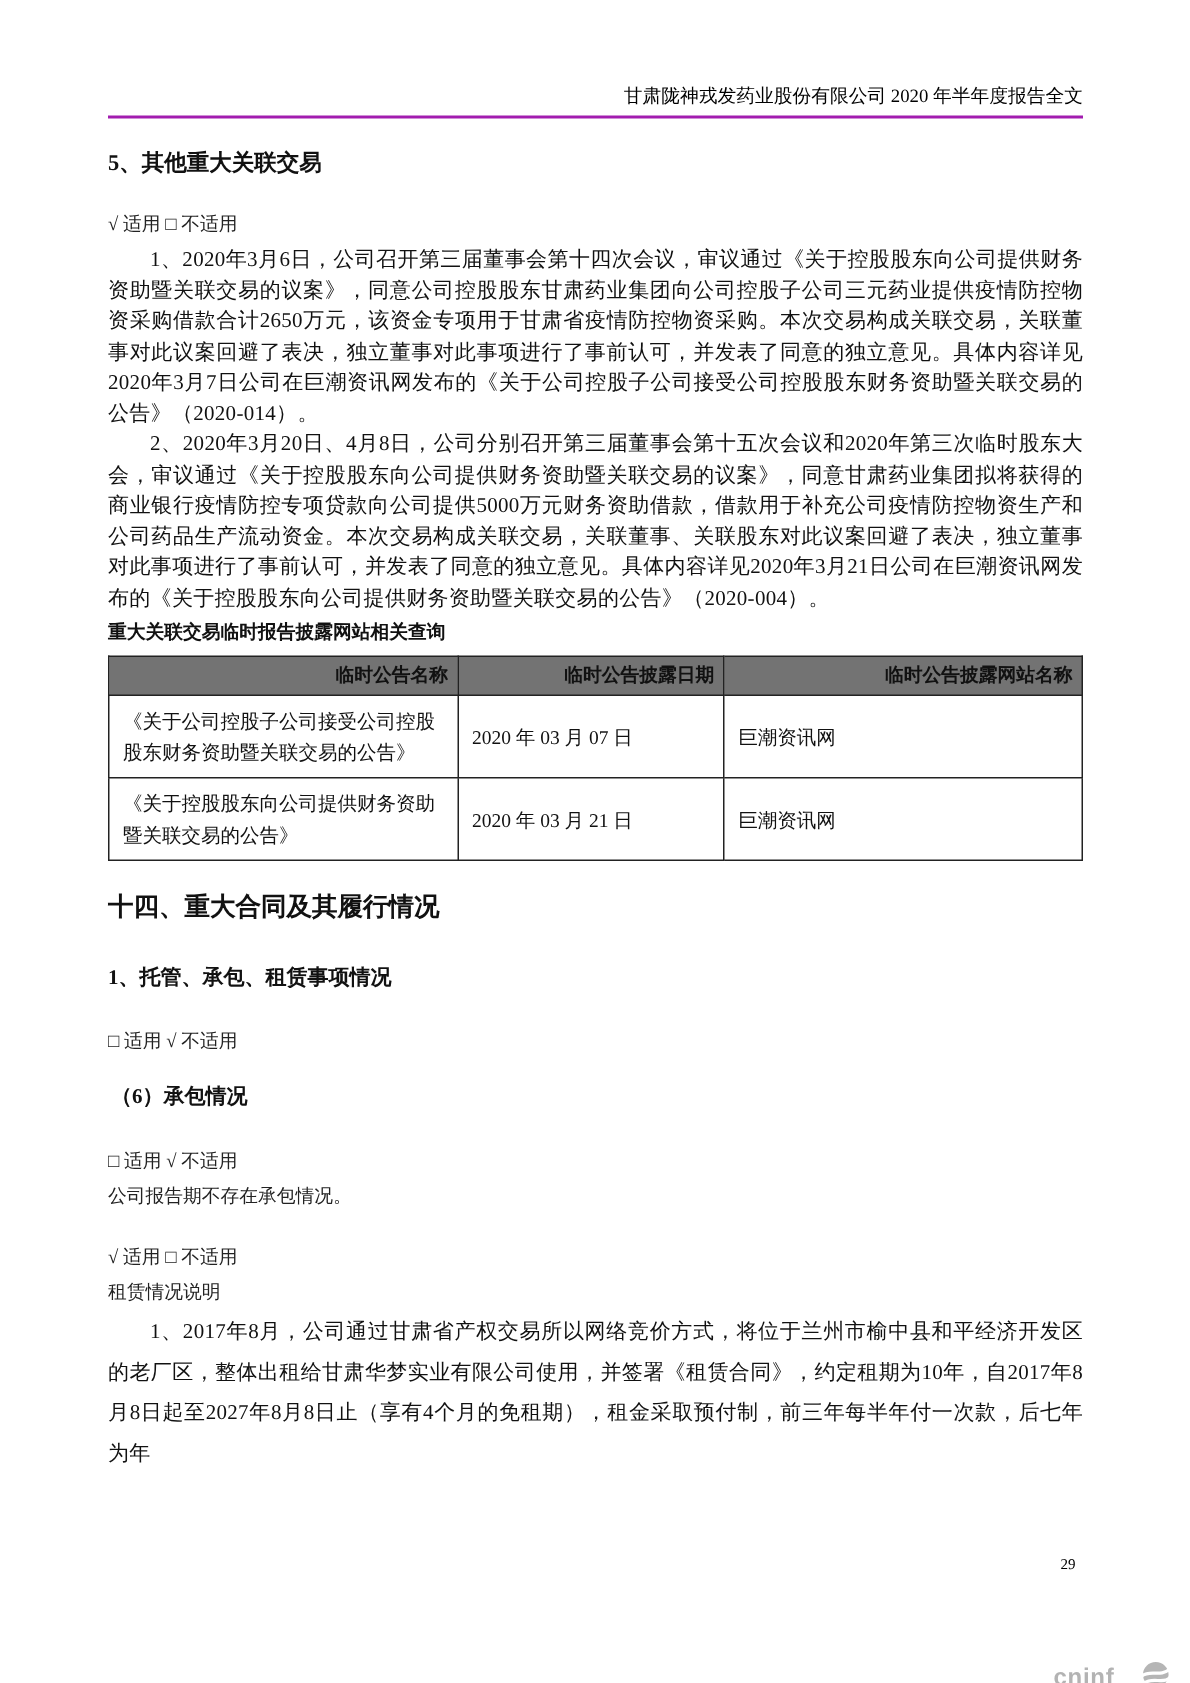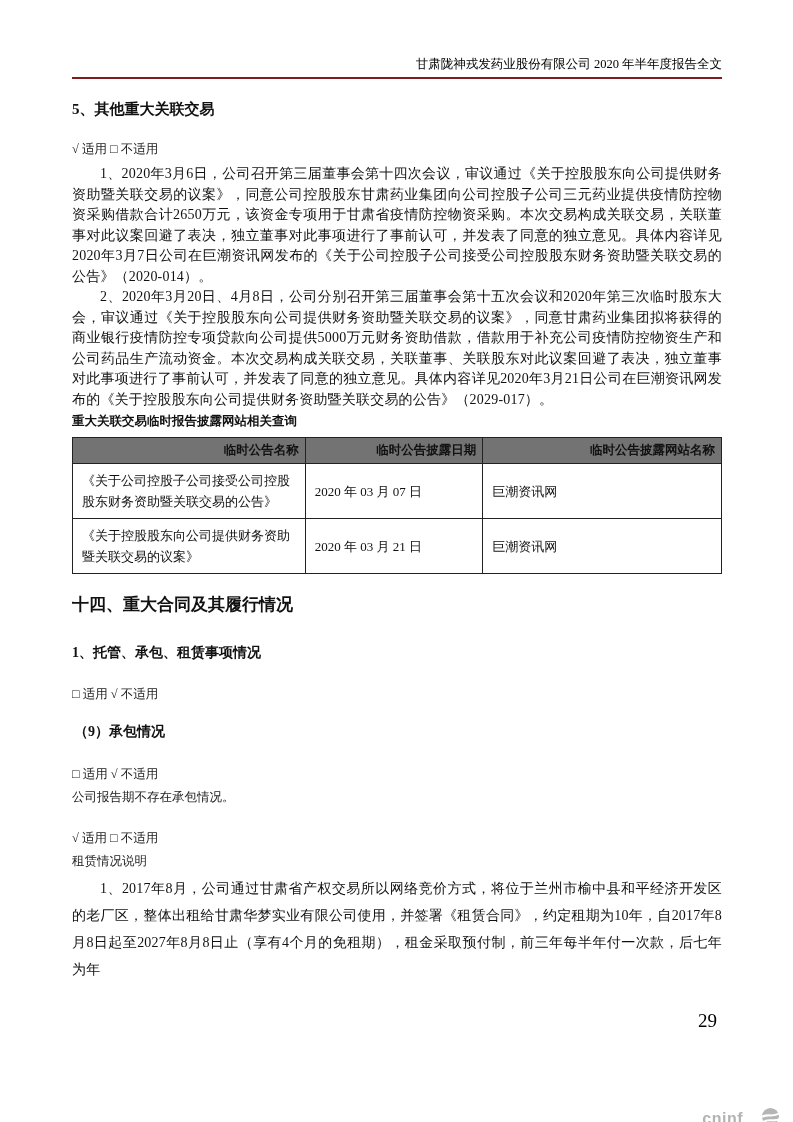--- a/index.html
+++ b/index.html
@@ -7,21 +7,21 @@
     position: relative;
     width: 793px;
     height: 1122px;
     background: #ffffff;
     font-family: "Liberation Serif", "DejaVu Serif", serif;
     color: #111;
     overflow: hidden;
   }
   .content { padding: 0 71px 0 72px; }
 
-  .header { padding-top: 54px; border-bottom: 2px solid #7f1d1d; padding-bottom: 3px; }
+  .header { padding-top: 54px; border-bottom: 2px solid #a21caf; padding-bottom: 3px; }
   .header-title { text-align: right; font-size: 12.5px; line-height: 20px; color: #000; }
 
   .sec5-heading { font-size: 15px; font-weight: bold; line-height: 20px; margin: 20px 0 0 0; }
   .applicability { font-size: 12.5px; line-height: 16px; margin: 22px 0 0 0; color: #222; }
 
   .body-para {
     font-size: 14px; line-height: 20.5px; margin: 7px 0 0 0;
     text-align: justify; text-indent: 2em; letter-spacing: 0.2px;
   }
   .body-para.second { margin-top: 0; }
@@ -47,21 +47,21 @@
   .item-heading.m3 { margin-top: 23px; }
   .note { font-size: 12.5px; line-height: 16px; margin: 7px 0 0 0; color: #222; }
   .applicability.tight { margin-top: 24px; }
   .applicability.mid   { margin-top: 25px; }
 
   .rental-para {
     font-size: 14px; line-height: 27px; margin: 6px 0 0 0;
     text-align: justify; text-indent: 2em; letter-spacing: 0.2px;
   }
 
-  .page-number { position: absolute; top: 1010px; right: 76px; font-size: 19px; color: #000; }
+  .page-number { position: absolute; top: 1038px; right: 76px; font-size: 10px; color: #000; }
 
   .logo { position: absolute; top: 1077px; right: 13px; text-align: right; color: #b3b3b3; }
   .logo-top { display: flex; align-items: center; justify-content: flex-end; gap: 18px; margin-top: 30px; }
   .logo-brand {
     font-family: "Liberation Sans", sans-serif; font-weight: bold;
     font-size: 16px; letter-spacing: 0.5px; color: #b3b3b3; line-height: 16px;
   }
   .logo-cn {
     font-size: 9px; letter-spacing: 4px; line-height: 11px; margin-right: 18px; color: #b9b9b9;
   }
@@ -76,52 +76,52 @@
   <div class="content">
 
     <div class="header">
       <div class="header-title">甘肃陇神戎发药业股份有限公司 2020 年半年度报告全文</div>
     </div>
 
     <h3 class="sec5-heading">5、其他重大关联交易</h3>
     <div class="applicability">√ 适用 □ 不适用</div>
 
     <p class="body-para">1、2020年3月6日，公司召开第三届董事会第十四次会议，审议通过《关于控股股东向公司提供财务资助暨关联交易的议案》，同意公司控股股东甘肃药业集团向公司控股子公司三元药业提供疫情防控物资采购借款合计2650万元，该资金专项用于甘肃省疫情防控物资采购。本次交易构成关联交易，关联董事对此议案回避了表决，独立董事对此事项进行了事前认可，并发表了同意的独立意见。具体内容详见2020年3月7日公司在巨潮资讯网发布的《关于公司控股子公司接受公司控股股东财务资助暨关联交易的公告》（2020-014）。</p>
-    <p class="body-para second">2、2020年3月20日、4月8日，公司分别召开第三届董事会第十五次会议和2020年第三次临时股东大会，审议通过《关于控股股东向公司提供财务资助暨关联交易的议案》，同意甘肃药业集团拟将获得的商业银行疫情防控专项贷款向公司提供5000万元财务资助借款，借款用于补充公司疫情防控物资生产和公司药品生产流动资金。本次交易构成关联交易，关联董事、关联股东对此议案回避了表决，独立董事对此事项进行了事前认可，并发表了同意的独立意见。具体内容详见2020年3月21日公司在巨潮资讯网发布的《关于控股股东向公司提供财务资助暨关联交易的公告》（2029-017）。</p>
+    <p class="body-para second">2、2020年3月20日、4月8日，公司分别召开第三届董事会第十五次会议和2020年第三次临时股东大会，审议通过《关于控股股东向公司提供财务资助暨关联交易的议案》，同意甘肃药业集团拟将获得的商业银行疫情防控专项贷款向公司提供5000万元财务资助借款，借款用于补充公司疫情防控物资生产和公司药品生产流动资金。本次交易构成关联交易，关联董事、关联股东对此议案回避了表决，独立董事对此事项进行了事前认可，并发表了同意的独立意见。具体内容详见2020年3月21日公司在巨潮资讯网发布的《关于控股股东向公司提供财务资助暨关联交易的公告》（2020-004）。</p>
 
     <div class="table-caption">重大关联交易临时报告披露网站相关查询</div>
 
     <table class="disclosure">
       <thead>
         <tr>
           <th class="col1">临时公告名称</th>
           <th class="col2">临时公告披露日期</th>
           <th class="col3">临时公告披露网站名称</th>
         </tr>
       </thead>
       <tbody>
         <tr>
           <td>《关于公司控股子公司接受公司控股股东财务资助暨关联交易的公告》</td>
           <td>2020 年 03 月 07 日</td>
           <td>巨潮资讯网</td>
         </tr>
         <tr>
-          <td>《关于控股股东向公司提供财务资助暨关联交易的议案》</td>
+          <td>《关于控股股东向公司提供财务资助暨关联交易的公告》</td>
           <td>2020 年 03 月 21 日</td>
           <td>巨潮资讯网</td>
         </tr>
       </tbody>
     </table>
 
     <h2 class="sec14-heading">十四、重大合同及其履行情况</h2>
     <h3 class="sub-heading">1、托管、承包、租赁事项情况</h3>
 
     <div class="applicability tight">□ 适用 √ 不适用</div>
 
-    <h4 class="item-heading m2">（9）承包情况</h4>
+    <h4 class="item-heading m2">（6）承包情况</h4>
     <div class="applicability mid">□ 适用 √ 不适用</div>
     <div class="note">公司报告期不存在承包情况。</div>
 
     <div class="applicability mid">√ 适用 □ 不适用</div>
     <div class="note">租赁情况说明</div>
 
     <p class="rental-para">1、2017年8月，公司通过甘肃省产权交易所以网络竞价方式，将位于兰州市榆中县和平经济开发区的老厂区，整体出租给甘肃华梦实业有限公司使用，并签署《租赁合同》，约定租期为10年，自2017年8月8日起至2027年8月8日止（享有4个月的免租期），租金采取预付制，前三年每半年付一次款，后七年为年</p>
 
   </div>
 

